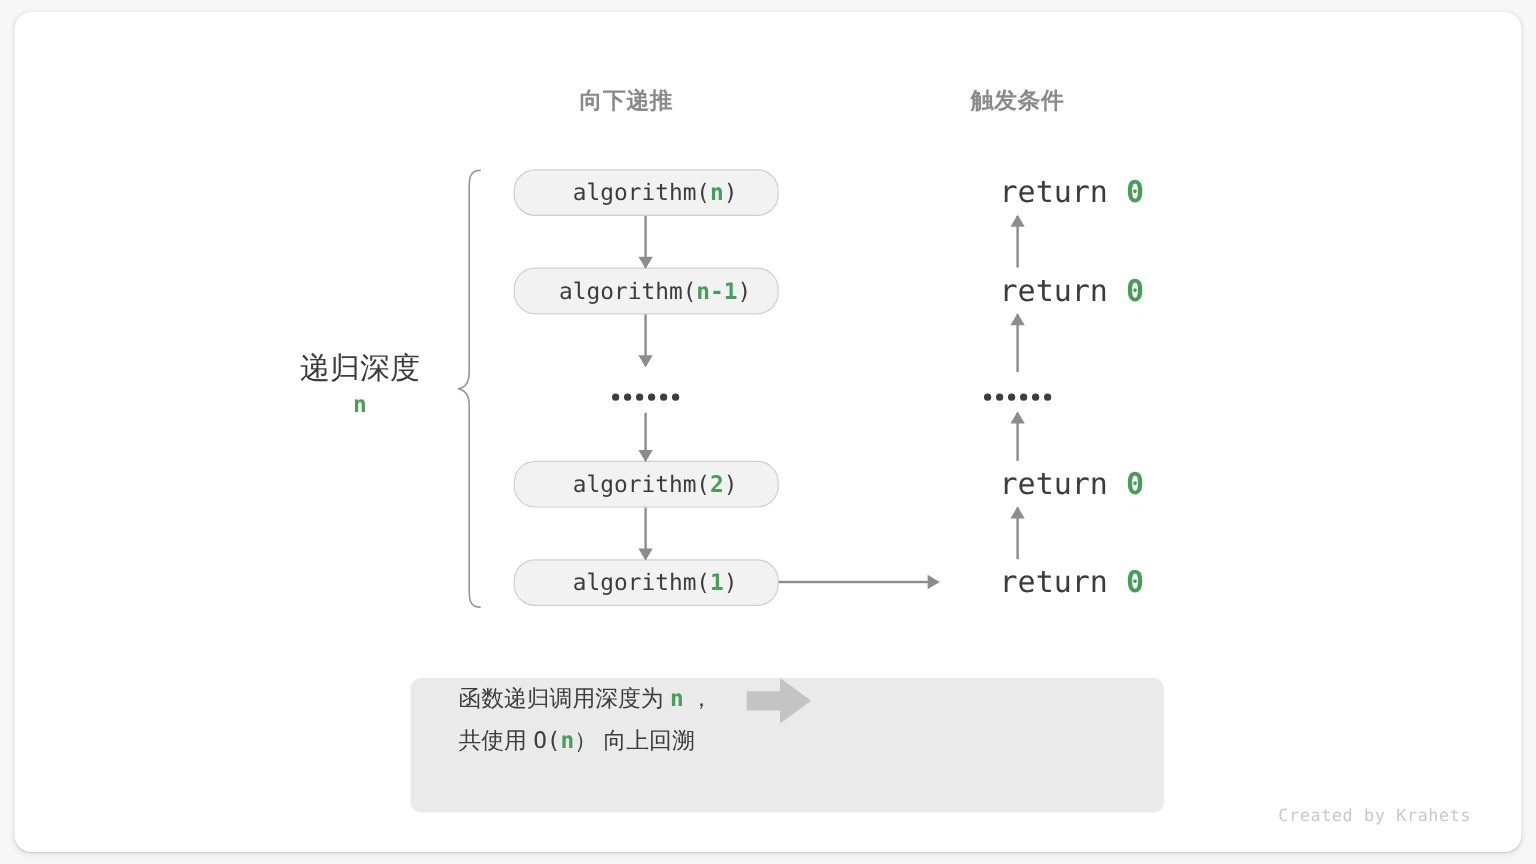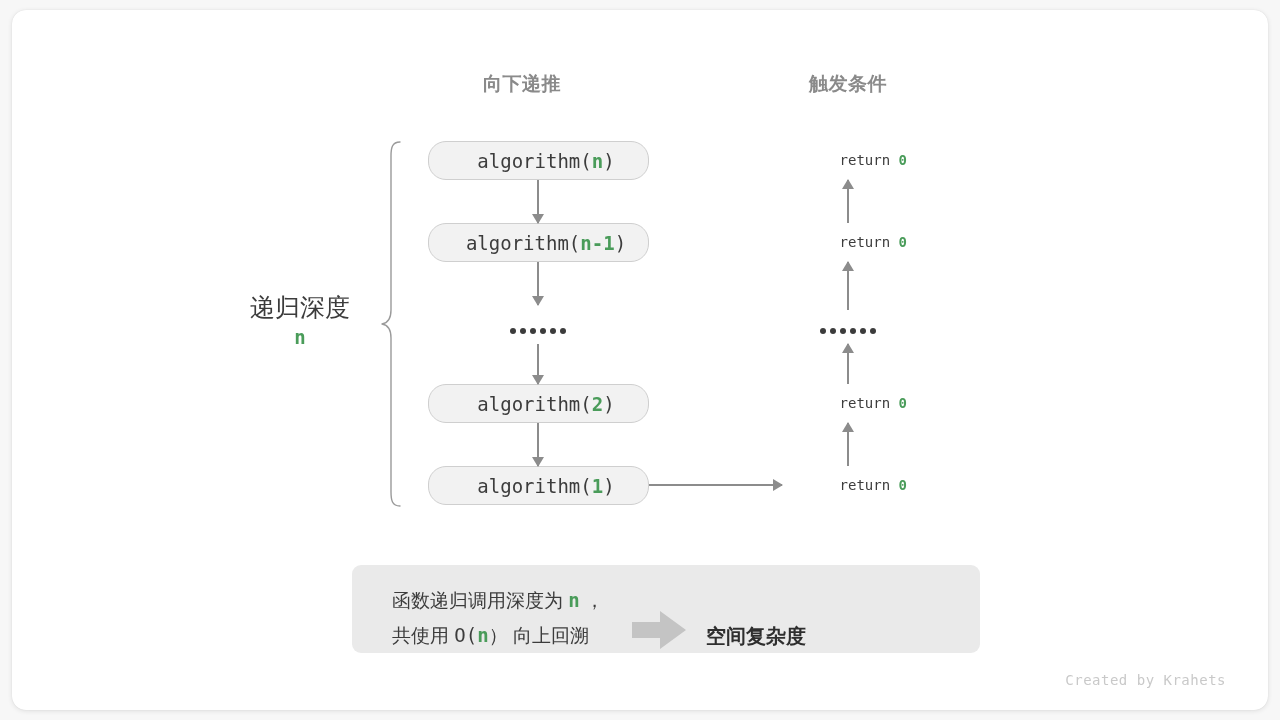--- a/index.html
+++ b/index.html
@@ -124,21 +124,21 @@
   }
   #dots-left  { left: 526px; top: 321px; }
   #dots-right { left: 836px; top: 321px; }
 
   
   .return-label {
     position: absolute;
     left: 836px;
     transform: translate(-50%, -50%);
     font-family: "DejaVu Sans Mono", "Liberation Mono", monospace;
-    font-size: 14px;
+    font-size: 25px;
     color: #3c3c3c;
     white-space: pre;
   }
   .return-label .val {
     color: #4a9c5a;
     font-weight: bold;
   }
 
   
   #brace-wrap {
@@ -197,29 +197,29 @@
     font-size: 15px;
     font-weight: bold;
     color: #8a8a8a;
     line-height: 28px;
     white-space: nowrap;
   }
 
   
   #summary {
     position: absolute;
-    left: 340px;
+    left: 330px;
     top: 555px;
     width: 628px;
-    height: 88px;
+    height: 112px;
     box-sizing: border-box;
     background: #eaeaea;
     border-radius: 9px;
     display: flex;
-    align-items: flex-end;
+    align-items: flex-start;
   }
   #summary-left {
     margin-left: 40px;
     font-size: 19px;
     color: #3c3c3c;
     line-height: 34px;
     white-space: nowrap;
   }
   #summary-left .hl {
     font-family: "DejaVu Sans Mono", "Liberation Mono", monospace;
@@ -350,20 +350,19 @@
         <div><span>共使用 </span><span class="mono">O(</span><span class="hl">n</span><span>）</span><span> 向上回溯</span></div>
       </div>
 
       <div id="big-arrow">
         <svg width="54" height="38" viewBox="0 0 54 38">
           <path d="M0 11 H28 V0 L54 19 L28 38 V27 H0 Z" fill="#c4c4c4"></path>
         </svg>
       </div>
 
       <div id="summary-right">
-        <span class="sr-title">空间复杂度</span>
       </div>
     </div>
 
     <div id="credit">Created by Krahets</div>
 
   </div>
 </div>
 
 </body></html>

